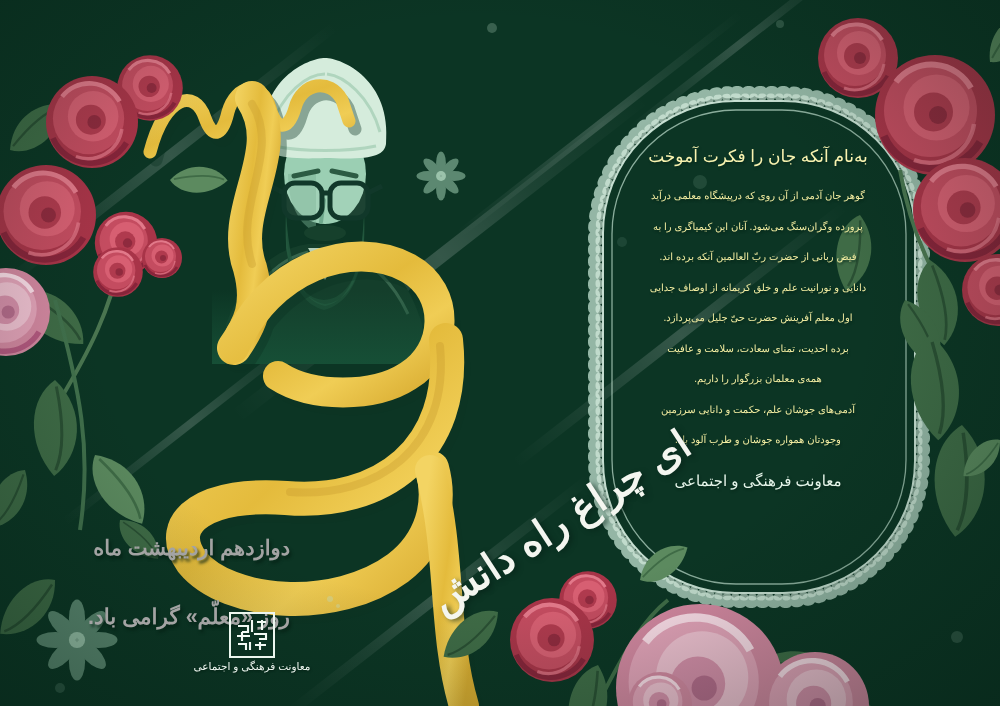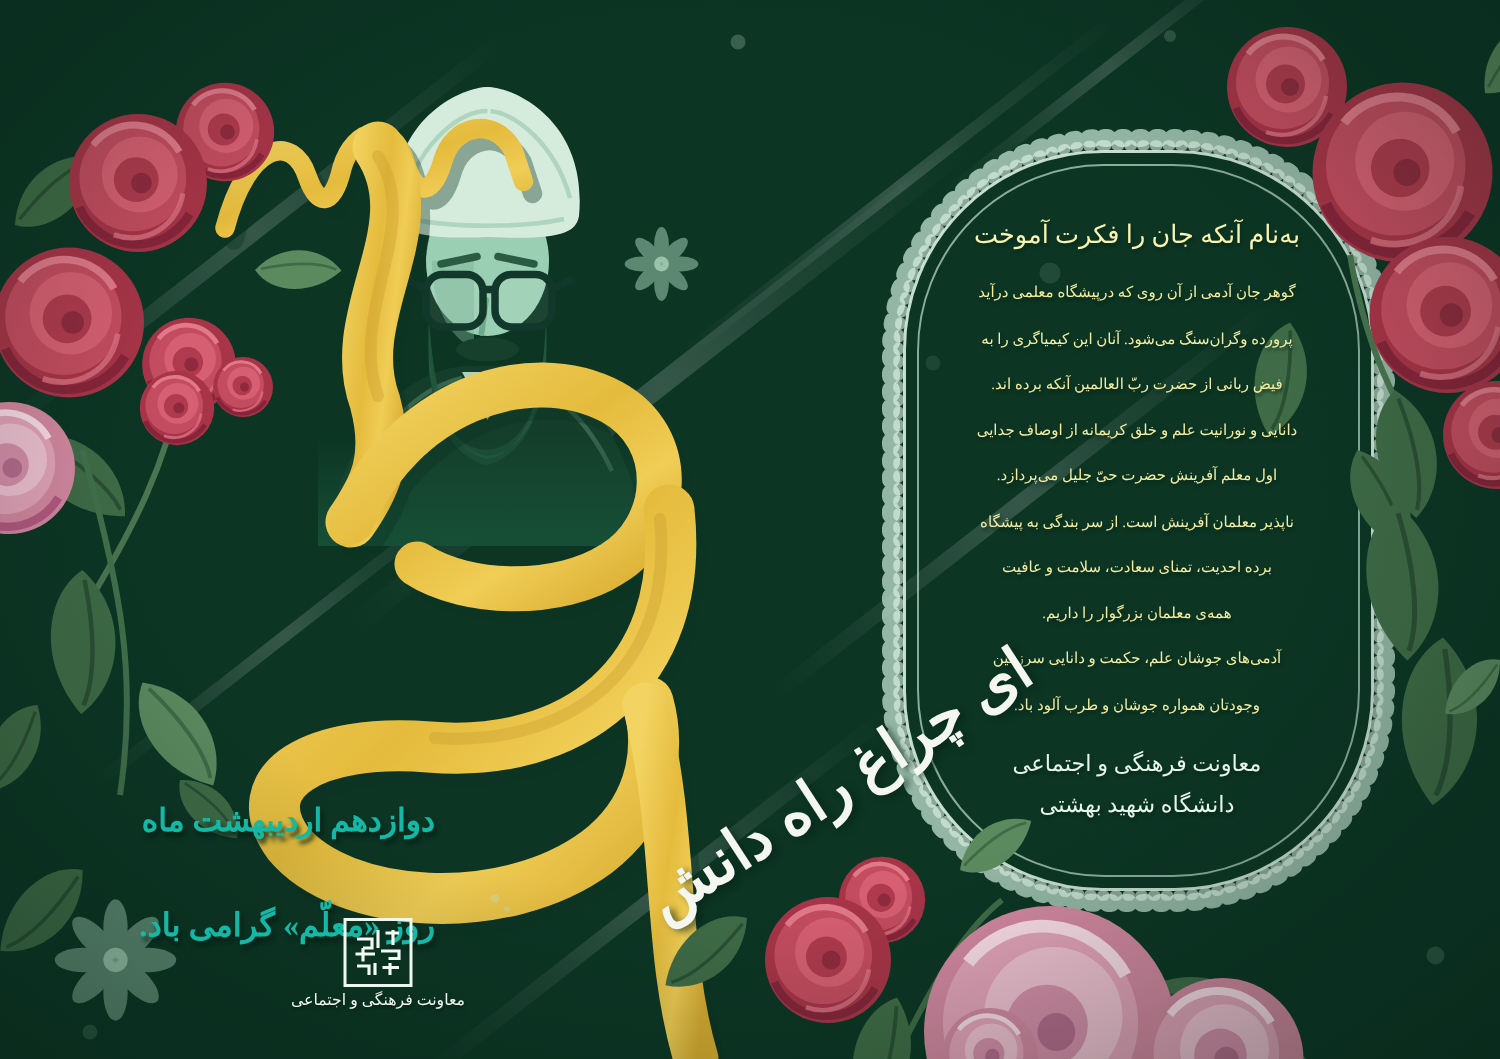--- a/index.html
+++ b/index.html
@@ -1,17 +1,17 @@
 <!DOCTYPE html>
 <html lang="fa"><head>
 <meta charset="utf-8">
 <style>
   html,body{margin:0;padding:0;background:#0c3524;}
   .poster{position:relative;width:1000px;height:706px;overflow:hidden;
-    font-family:Liberation Serif, serif;
+    font-family:Liberation Sans, sans-serif;
     background:
       radial-gradient(ellipse at 42% 38%, rgba(255,255,255,.07), transparent 58%),
       radial-gradient(ellipse at 75% 70%, rgba(0,0,0,.18), transparent 60%),
       linear-gradient(155deg,#216847 0%,#1a5b3e 40%,#14503 6 70%,#0f4430 100%),
       #175539;}
   .streak{position:absolute;transform:rotate(-38deg);pointer-events:none;
     background:linear-gradient(90deg,transparent,rgba(255,255,255,.08) 28%,rgba(255,255,255,.17) 50%,rgba(255,255,255,.07) 72%,transparent);}
   .vignette{position:absolute;inset:0;pointer-events:none;z-index:4;
     background:radial-gradient(ellipse at 48% 44%, transparent 52%, rgba(4,28,18,.42) 100%);}
   .artwork{position:absolute;inset:0;z-index:2;}
@@ -24,21 +24,21 @@
     text-shadow:1px 2px 2px rgba(8,40,26,.7);}
   .frame-text .signature{margin-top:11px;color:#e6f5ea;}
   .frame-text .signature .line{font-size:15px;line-height:27px;}
   
   .diagonal-phrase{position:absolute;left:422px;top:584px;z-index:6;
     transform:rotate(-33deg);transform-origin:0 0;direction:rtl;white-space:nowrap;
     font-size:40px;font-weight:bold;letter-spacing:1px;color:#f4f6f0;
     text-shadow:2px 3px 5px rgba(8,36,24,.65);}
   
   .date-block{position:absolute;left:8px;top:531px;width:282px;z-index:6;
-    direction:rtl;text-align:right;color:#14b8a6;font-weight:bold;
+    direction:rtl;text-align:right;color:#a3a3a3;font-weight:bold;
     text-shadow:2px 3px 3px rgba(6,32,20,.75);}
   .date-block .d1{font-size:21px;line-height:33px;}
   .date-block .d2{font-size:21.5px;line-height:35px;margin-top:36px;}
   
   .seal{position:absolute;left:229px;top:612px;width:46px;height:46px;z-index:6;
     border:2px solid #ecf7ef;box-sizing:border-box;display:flex;align-items:center;justify-content:center;}
   .seal svg{display:block;}
   .seal-caption{position:absolute;left:178px;top:660px;width:148px;z-index:6;
     direction:rtl;text-align:center;font-size:10.5px;color:#f0f8f2;
     text-shadow:1px 1px 2px rgba(6,32,20,.8);}
@@ -233,29 +233,27 @@
   <div class="vignette"></div>
 
   <div class="frame-text">
     <div class="title">به‌نام آنکه جان را فکرت آموخت</div>
     <div>
         <div class="line">گوهر جان آدمی از آن روی که درپیشگاه معلمی درآید</div>
         <div class="line">پرورده وگران‌سنگ می‌شود. آنان این کیمیاگری را به</div>
         <div class="line">فیض ربانی از حضرت ربّ العالمین آنکه برده اند.</div>
         <div class="line">دانایی و نورانیت علم و خلق کریمانه از اوصاف جدایی</div>
         <div class="line">اول معلم آفرینش حضرت حیّ جلیل می‌پردازد.</div>
-        <div class="line">ناپذیر معلمان آفرینش است. از سر بندگی به پیشگاه</div>
         <div class="line">برده احدیت، تمنای سعادت، سلامت و عافیت</div>
         <div class="line">همه‌ی معلمان بزرگوار را داریم.</div>
         <div class="line">آدمی‌های جوشان علم، حکمت و دانایی سرزمین</div>
         <div class="line">وجودتان همواره جوشان و طرب آلود باد.</div>
       </div>
     <div class="signature">
         <div class="line">معاونت فرهنگی و اجتماعی</div>
-        <div class="line">دانشگاه شهید بهشتی</div>
       </div>
   </div>
 
   <div class="diagonal-phrase">ای چراغ راه دانش</div>
 
   <div class="date-block">
     <div class="d1">دوازدهم اردیبهشت ماه</div>
     <div class="d2">روز «معلّم» گرامی باد.</div>
   </div>
 

